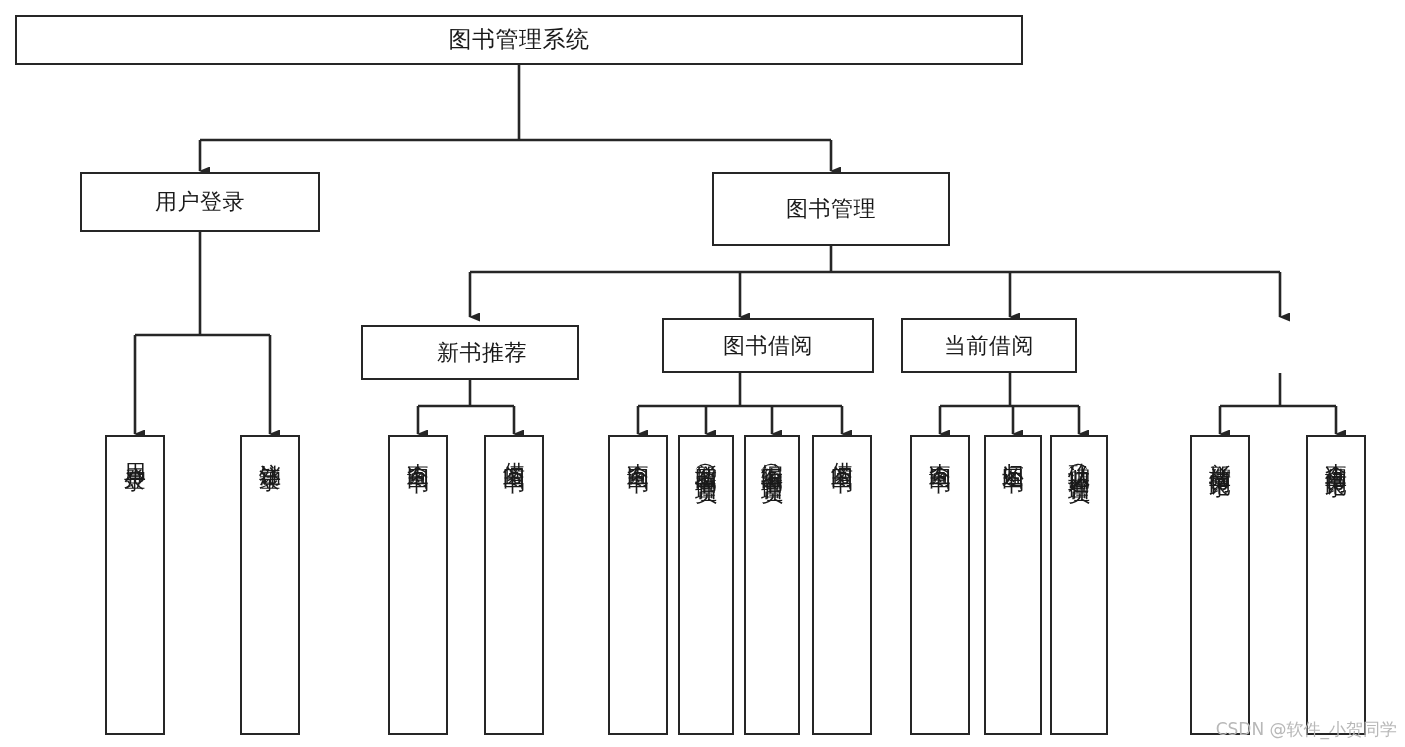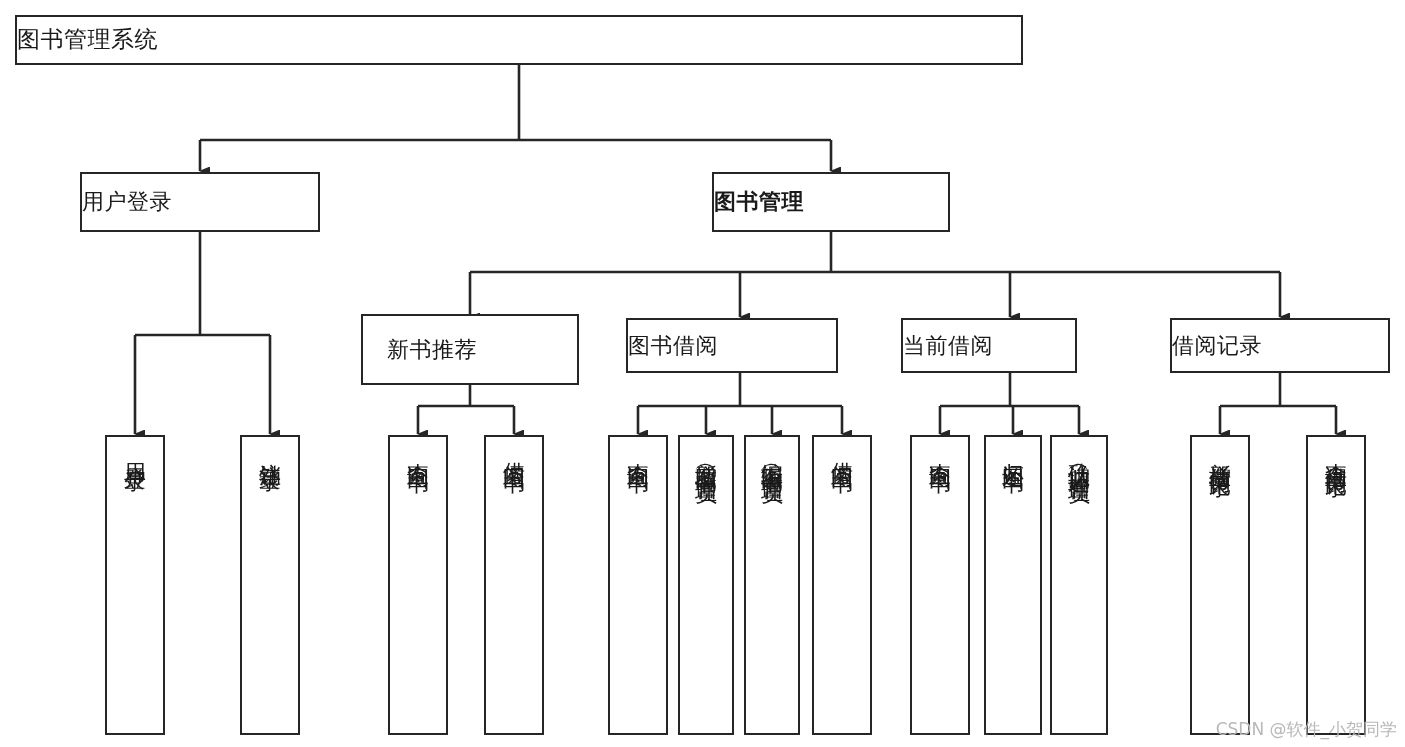--- a/index.html
+++ b/index.html
@@ -26,20 +26,21 @@
     width: 1405px;
     height: 747px;
     pointer-events: none;
   }
   .node {
     position: absolute;
     border: 2px solid #262626;
     background: #ffffff;
     display: flex;
     align-items: center;
+    justify-content: center;
     color: #1a1a1a;
     z-index: 2;
   }
   .node-label {
     display: block;
     text-align: center;
     line-height: 1.18;
     letter-spacing: 0.5px;
   }
   .node.horizontal .node-label {
@@ -119,35 +120,32 @@
       </g>
   </svg>
 
   <div class="node horizontal" id="node-root" style="left: 15px; top: 15px; width: 1008px; height: 50px;">
     <span class="node-label">图书管理系统</span>
   </div>
 
   <div class="node horizontal" id="node-user_login" style="left: 80px; top: 172px; width: 240px; height: 60px;">
     <span class="node-label">用户登录</span>
   </div>
-  <div class="node horizontal" id="node-book_manage" style="left: 712px; top: 172px; width: 238px; height: 60px; font-weight: bold;">
+  <div class="node horizontal" id="node-book_manage" style="left: 712px; top: 172px; width: 238px; height: 74px;">
     <span class="node-label">图书管理</span>
   </div>
 
-  <div class="node horizontal" id="node-new_book_rec" style="left: 361px; top: 314px; width: 218px; height: 71px; padding-left: 24px;">
+  <div class="node horizontal" id="node-new_book_rec" style="left: 361px; top: 325px; width: 218px; height: 55px; padding-left: 24px;">
     <span class="node-label">新书推荐</span>
   </div>
-  <div class="node horizontal" id="node-book_borrow" style="left: 626px; top: 318px; width: 212px; height: 55px;">
+  <div class="node horizontal" id="node-book_borrow" style="left: 662px; top: 318px; width: 212px; height: 55px;">
     <span class="node-label">图书借阅</span>
   </div>
   <div class="node horizontal" id="node-current_borrow" style="left: 901px; top: 318px; width: 176px; height: 55px;">
     <span class="node-label">当前借阅</span>
-  </div>
-  <div class="node horizontal" id="node-borrow_record" style="left: 1170px; top: 318px; width: 220px; height: 55px;">
-    <span class="node-label">借阅记录</span>
   </div>
 
   <div class="node vertical" id="node-leaf_user_login" style="left: 105px; top: 435px; width: 60px; height: 300px;">
     <span class="node-label">用户登录</span>
   </div>
   <div class="node vertical" id="node-leaf_user_logout" style="left: 240px; top: 435px; width: 60px; height: 300px;">
     <span class="node-label">注销登录</span>
   </div>
   <div class="node vertical" id="node-leaf_rec_query" style="left: 388px; top: 435px; width: 60px; height: 300px;">
     <span class="node-label">查询图书</span>

